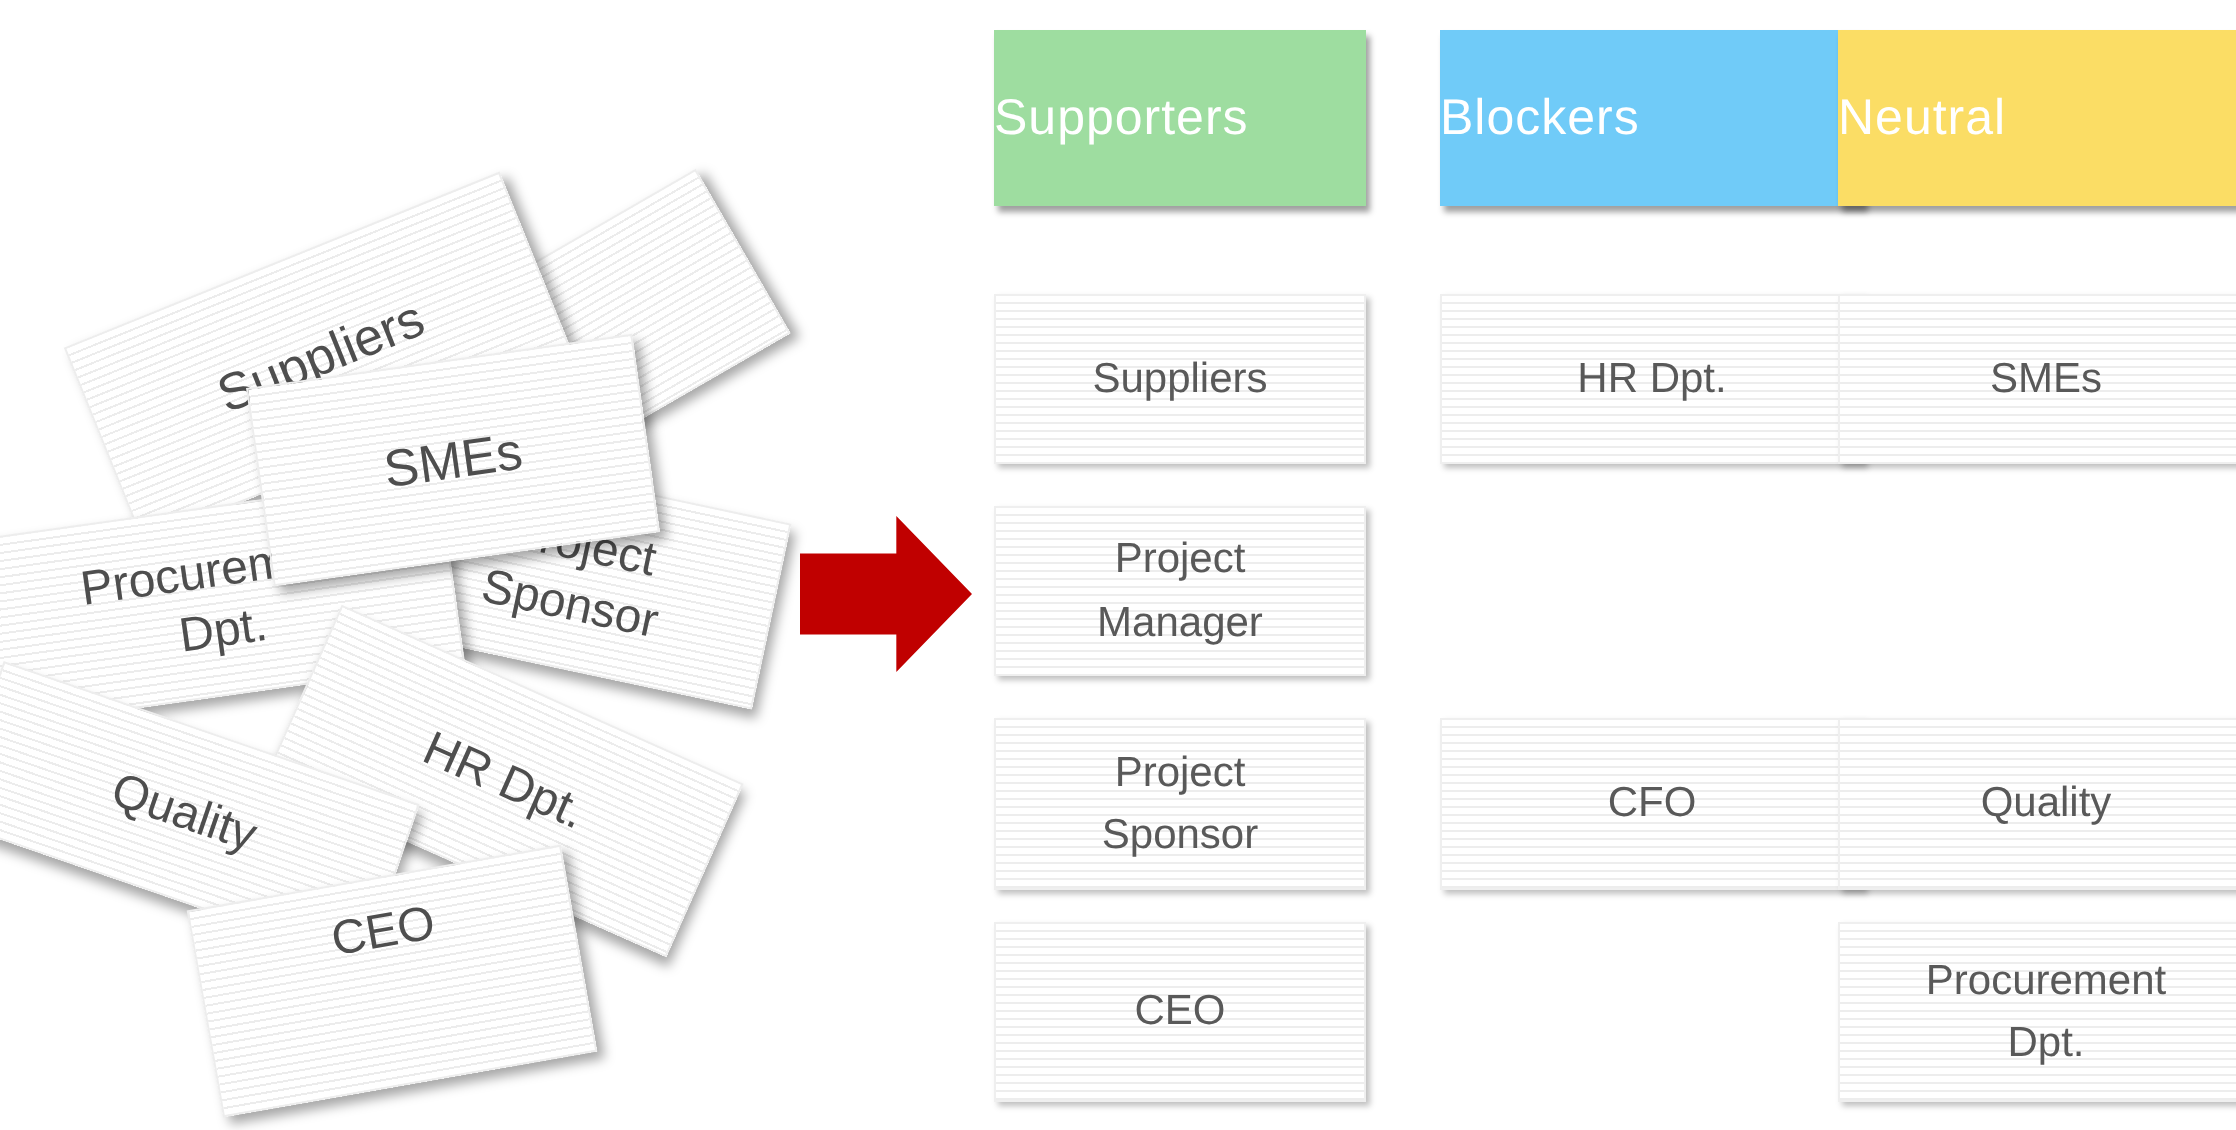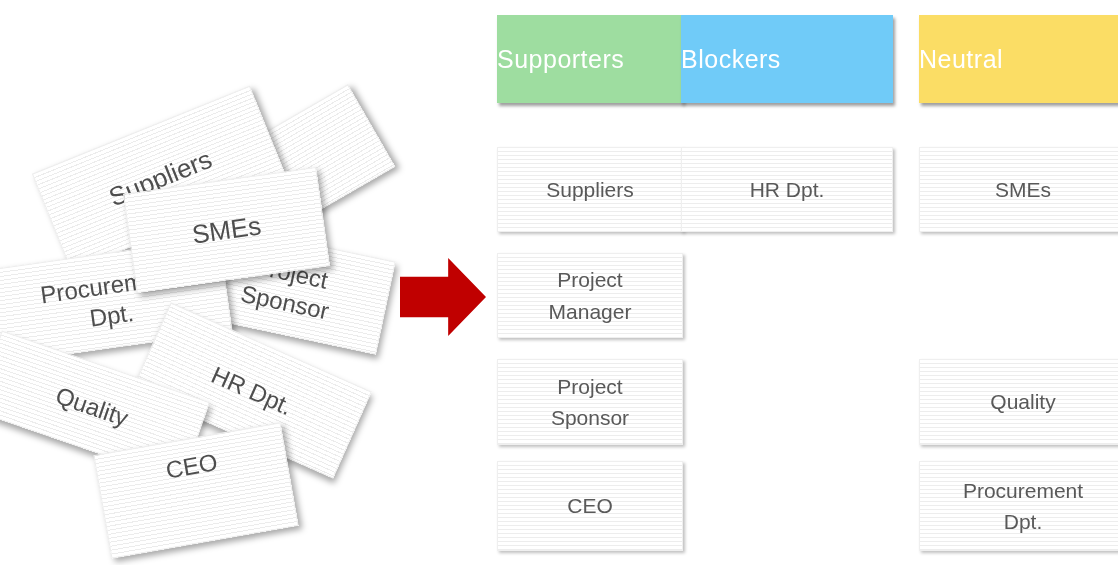--- a/index.html
+++ b/index.html
@@ -62,21 +62,21 @@
     text-align: center;
     color: #595959;
     font-size: 21px;
     line-height: 1.5;
     padding: 0 24px;
     background: repeating-linear-gradient(#ffffff 0px, #ffffff 3px, #ededed 3px, #ededed 4px);
     border: 1px solid #efefef;
     box-shadow: 2px 2px 3px rgba(0,0,0,0.25);
   }
   .col-1 { left: 497px; width: 186px; }
-  .col-2 { left: 681px; width: 212px; }
+  .col-2 { left: 720px; width: 212px; }
   .col-3 { left: 919px; width: 208px; }
   .row-1 { top: 147px; height: 85px; }
   .row-2 { top: 253px; height: 85px; }
   .row-3 { top: 359px; height: 86px; }
   .row-4 { top: 461px; height: 90px; }
 </style>
 </head>
 <body>
 
 <div class="stage">
@@ -129,20 +129,23 @@
   <div class="card col-1 row-3">
     <span>Project Sponsor</span>
   </div>
   <div class="card col-1 row-4">
     <span>CEO</span>
   </div>
 
   <div class="card col-2 row-1">
     <span>HR Dpt.</span>
   </div>
+  <div class="card col-2 row-3">
+    <span>CFO</span>
+  </div>
 
   <div class="card col-3 row-1">
     <span>SMEs</span>
   </div>
   <div class="card col-3 row-3">
     <span>Quality</span>
   </div>
   <div class="card col-3 row-4">
     <span>Procurement Dpt.</span>
   </div>

